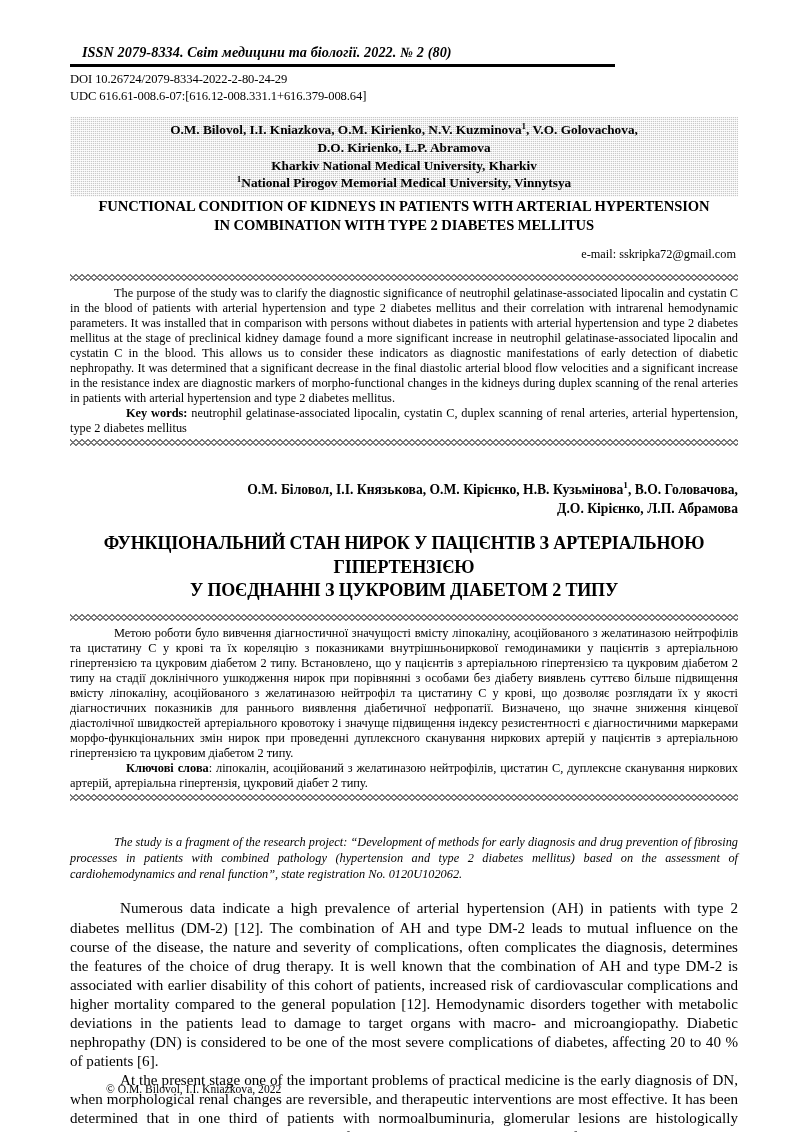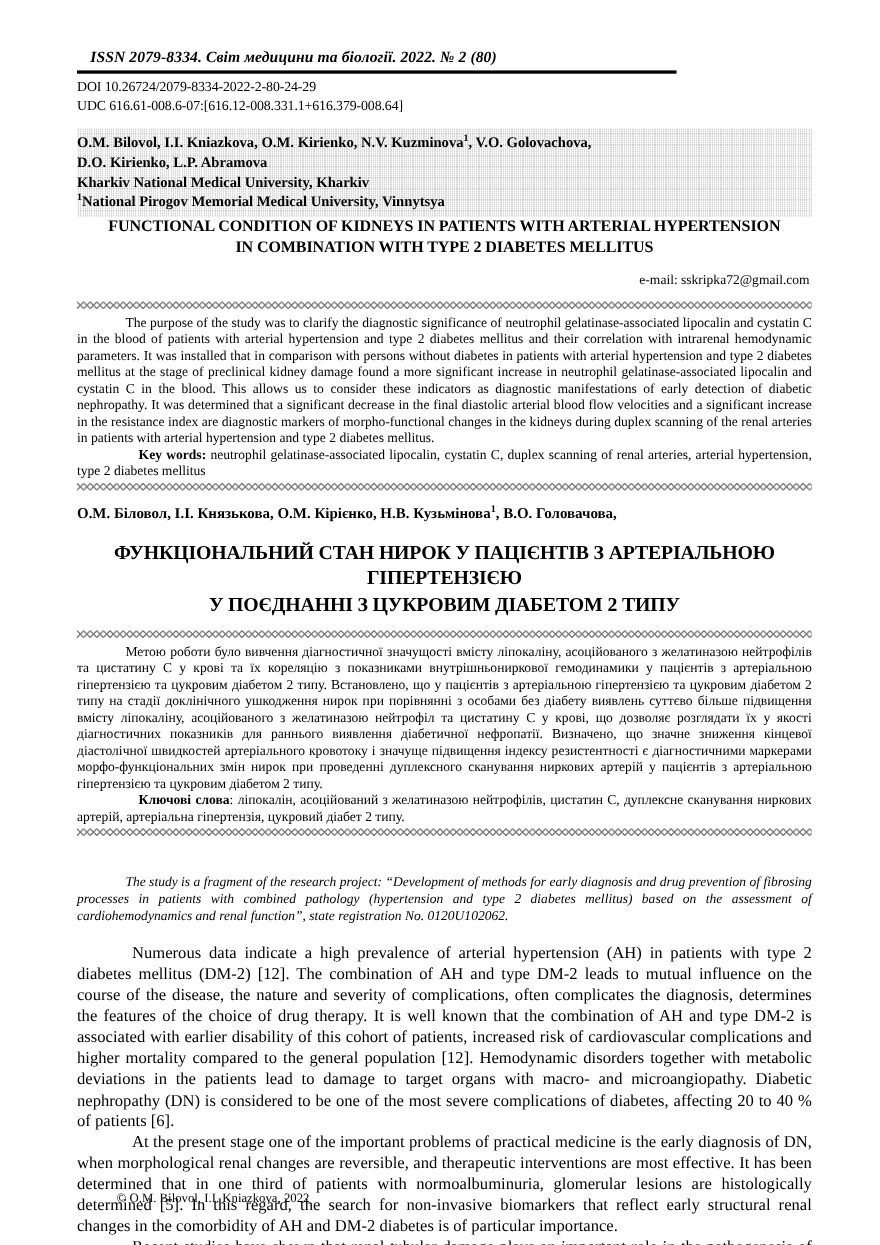--- a/index.html
+++ b/index.html
@@ -46,21 +46,21 @@
     font-weight: normal;
     font-size: 12.6px;
     line-height: 1.36;
     letter-spacing: -0.1px;
   }
 
   
   .author-band {
     margin-top: 12px;
     padding: 4px 0 5px 0;
-    text-align: left;
+    text-align: center;
     font-weight: bold;
     font-size: 13.3px;
     line-height: 1.34;
     background-color: #c9c9c9;
     background-image:
       repeating-linear-gradient(0deg,
         rgba(255,255,255,0.85) 0px, rgba(255,255,255,0.85) 1px,
         rgba(0,0,0,0) 1px, rgba(0,0,0,0) 2px),
       repeating-linear-gradient(90deg,
         rgba(255,255,255,0.75) 0px, rgba(255,255,255,0.75) 1px,
@@ -101,22 +101,22 @@
     font-size: 12.35px;
     line-height: 1.215;
     text-align: justify;
     padding: 5px 0 3px 0;
   }
   .abstract p { margin: 0; text-indent: 44px; }
   .kw { font-weight: bold; margin-left: 12px; }
 
   
   .authors-ua {
-    margin-top: 12px;
-    text-align: left;
+    margin-top: 35px;
+    text-align: right;
     font-weight: bold;
     font-size: 13.6px;
     line-height: 1.36;
   }
   .title-ua {
     margin-top: 14px;
     text-align: center;
     font-weight: bold;
     font-size: 18px;
     line-height: 1.3;
@@ -193,20 +193,21 @@
 
   <div class="zz-rule zz-top"></div>
   <div class="abstract">
     <p>The purpose of the study was to clarify the diagnostic significance of neutrophil gelatinase-associated lipocalin and cystatin C in the blood of patients with arterial hypertension and type 2 diabetes mellitus and their correlation with intrarenal hemodynamic parameters. It was installed that in comparison with persons without diabetes in patients with arterial hypertension and type 2 diabetes mellitus at the stage of preclinical kidney damage found a more significant increase in neutrophil gelatinase-associated lipocalin and cystatin C in the blood. This allows us to consider these indicators as diagnostic manifestations of early detection of diabetic nephropathy. It was determined that a significant decrease in the final diastolic arterial blood flow velocities and a significant increase in the resistance index are diagnostic markers of morpho-functional changes in the kidneys during duplex scanning of the renal arteries in patients with arterial hypertension and type 2 diabetes mellitus.</p>
     <p><span class="kw">Key words:</span> <span>neutrophil gelatinase-associated lipocalin, cystatin C, duplex scanning of renal arteries, arterial hypertension, type 2 diabetes mellitus</span></p>
   </div>
   <div class="zz-rule"></div>
 
   <div class="authors-ua">
     <div><span>О.М. Біловол, І.І. Князькова, О.М. Кірієнко, Н.В. Кузьмінова</span><sup>1</sup><span>, В.О. Головачова,</span></div>
+    <div>Д.О. Кірієнко, Л.П. Абрамова</div>
   </div>
 
   <div class="title-ua">
     <div>ФУНКЦІОНАЛЬНИЙ СТАН НИРОК У ПАЦІЄНТІВ З АРТЕРІАЛЬНОЮ ГІПЕРТЕНЗІЄЮ</div>
     <div>У ПОЄДНАННІ З ЦУКРОВИМ ДІАБЕТОМ 2 ТИПУ</div>
   </div>
 
   <div class="zz-rule zz-top"></div>
   <div class="abstract">
     <p>Метою роботи було вивчення діагностичної значущості вмісту ліпокаліну, асоційованого з желатиназою нейтрофілів та цистатину С у крові та їх кореляцію з показниками внутрішньониркової гемодинамики у пацієнтів з артеріальною гіпертензією та цукровим діабетом 2 типу. Встановлено, що у пацієнтів з артеріальною гіпертензією та цукровим діабетом 2 типу на стадії доклінічного ушкодження нирок при порівнянні з особами без діабету виявлень суттєво більше підвищення вмісту ліпокаліну, асоційованого з желатиназою нейтрофіл та цистатину С у крові, що дозволяє розглядати їх у якості діагностичних показників для раннього виявлення діабетичної нефропатії. Визначено, що значне зниження кінцевої діастолічної швидкостей артеріального кровотоку і значуще підвищення індексу резистентності є діагностичними маркерами морфо-функціональних змін нирок при проведенні дуплексного сканування ниркових артерій у пацієнтів з артеріальною гіпертензією та цукровим діабетом 2 типу.</p>

